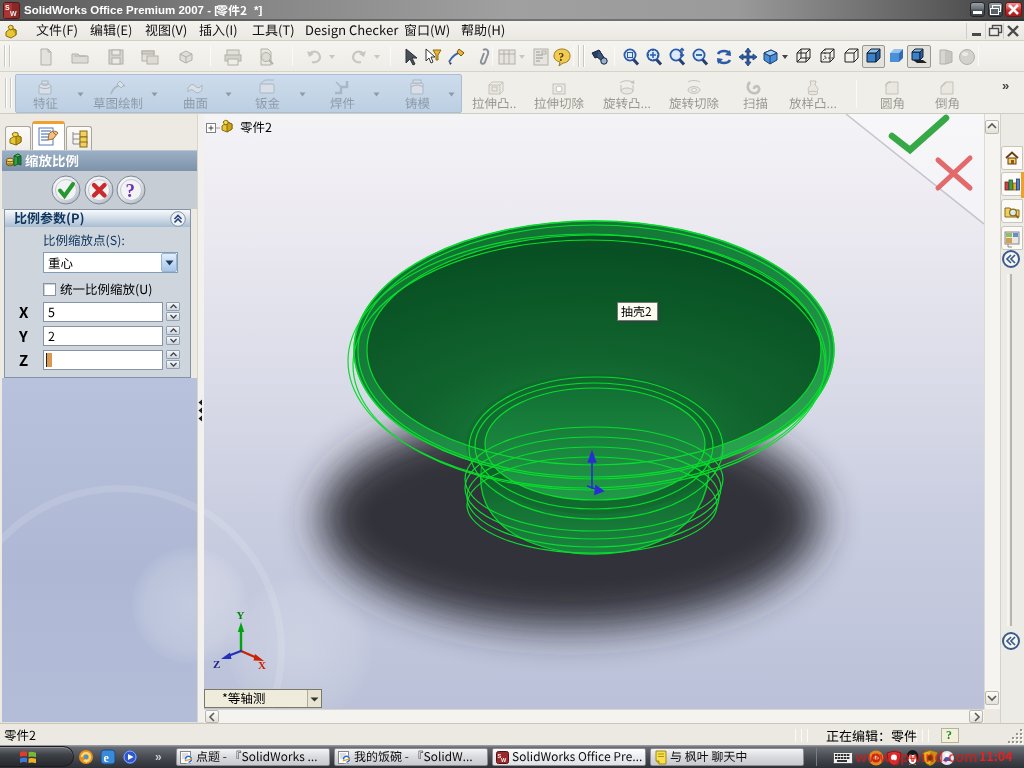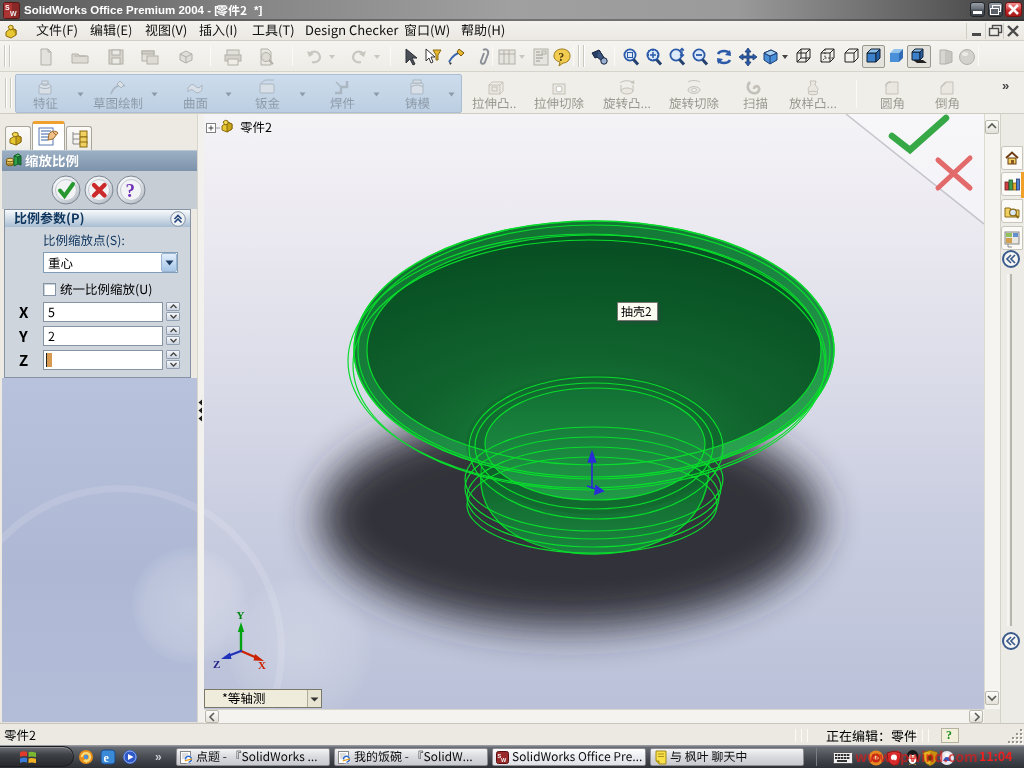--- a/index.html
+++ b/index.html
@@ -15,21 +15,21 @@
  background:linear-gradient(to right,#555555 0%,#868686 25%,#a0a0a0 50%,#9a9a9a 72%,#616161 90%,#3e3e3e 100%)">
  <div class="a" style="left:0;top:19px;width:1024px;height:2px;background:rgba(30,30,30,.35)"></div>
 </div>
 <svg class="i" style="left:3px;top:2px" width="17" height="17" viewBox="0 0 17 17">
  <rect x="0.5" y="0.5" width="16" height="16" rx="2" fill="#8a2828" stroke="#5a1515"></rect>
  <rect x="1" y="1" width="8" height="15" fill="#a33"></rect>
  <text x="2" y="8" font-size="7" font-weight="bold" fill="#fff" font-family="Liberation Sans">S</text>
  <text x="7" y="14" font-size="7" font-weight="bold" fill="#eee" font-family="Liberation Sans">W</text>
 </svg>
 
-<div class="a" style="left:24px;top:4px;font:bold 11.5px 'Liberation Sans',sans-serif;color:#fff;white-space:nowrap">SolidWorks Office Premium 2004 - [</div>
+<div class="a" style="left:24px;top:4px;font:bold 11.5px 'Liberation Sans',sans-serif;color:#fff;white-space:nowrap">SolidWorks Office Premium 2007 - [</div>
 <svg class="t" style="left:216px;top:15px">
       <path d="M2.4 -7.1L2.4 -6.3L4.9 -6.3L4.9 -7.1ZM2.1 -5.9L2.1 -5.1L4.9 -5.1L4.9 -5.9ZM7.1 -5.9L7.1 -5.1L9.9 -5.1L9.9 -5.9ZM7.1 -7.1L7.1 -6.3L9.6 -6.3L9.6 -7.1ZM0.7 -8.4L0.7 -6.1L2 -6.1L2 -7.5L5.3 -7.5L5.3 -5.7L6.7 -5.7L6.7 -7.5L10 -7.5L10 -6.1L11.3 -6.1L11.3 -8.4L6.7 -8.4L6.7 -8.8L10.4 -8.8L10.4 -9.8L1.5 -9.8L1.5 -8.8L5.3 -8.8L5.3 -8.4ZM4.9 -3.4C5.2 -3.2 5.5 -2.9 5.7 -2.7L1.9 -2.7L1.9 -1.6L7.9 -1.6C7.3 -1.3 6.6 -1 6 -0.8C5.2 -1 4.4 -1.2 3.7 -1.3L3.1 -0.4C4.9 0 7.2 0.7 8.4 1.2L8.9 0.2C8.6 0.1 8.1 -0.1 7.6 -0.3C8.6 -0.8 9.7 -1.4 10.3 -2.1L9.4 -2.7L9.2 -2.7L6.5 -2.7L6.9 -3C6.6 -3.3 6.2 -3.7 5.8 -4ZM6.1 -5.6C4.7 -4.7 2.2 -3.9 0.2 -3.6C0.5 -3.3 0.8 -2.8 1 -2.5C2.6 -2.8 4.3 -3.4 5.8 -4.2C7.2 -3.5 9.3 -2.8 10.9 -2.5C11.1 -2.9 11.5 -3.4 11.8 -3.7C10.2 -3.9 8.1 -4.3 6.9 -4.8L7.1 -4.9ZM15.8 -4.4L15.8 -3L19 -3L19 1.1L20.5 1.1L20.5 -3L23.6 -3L23.6 -4.4L20.5 -4.4L20.5 -6.5L23 -6.5L23 -7.9L20.5 -7.9L20.5 -10L19 -10L19 -7.9L18.1 -7.9C18.2 -8.3 18.3 -8.8 18.4 -9.3L17 -9.5C16.7 -8.1 16.2 -6.5 15.6 -5.6C15.9 -5.4 16.5 -5.1 16.8 -4.9C17.1 -5.3 17.4 -5.9 17.6 -6.5L19 -6.5L19 -4.4ZM14.9 -10.2C14.3 -8.4 13.3 -6.7 12.2 -5.6C12.5 -5.3 12.9 -4.5 13 -4.1C13.2 -4.4 13.5 -4.7 13.7 -5L13.7 1.1L15.1 1.1L15.1 -7.1C15.5 -8 15.9 -8.9 16.3 -9.7ZM24.5 0L30.5 0L30.5 -1.5L28.5 -1.5C28.1 -1.5 27.5 -1.4 27.1 -1.4C28.7 -3 30 -4.7 30 -6.3C30 -8 28.9 -9 27.3 -9C26 -9 25.2 -8.6 24.4 -7.7L25.4 -6.7C25.8 -7.2 26.4 -7.7 27 -7.7C27.9 -7.7 28.4 -7.1 28.4 -6.2C28.4 -4.8 26.9 -3.2 24.5 -1Z" fill="#ffffff"></path>
     </svg>
 <div class="a" style="left:254px;top:4px;font:bold 11.5px 'Liberation Sans',sans-serif;color:#fff">*]</div>
 <div class="a" style="left:970px;top:2px;width:15px;height:15px;background:linear-gradient(#9aa0a8 0%,#6a7078 45%,#4a5058 55%,#3c4248 100%);border:1px solid #23282d;border-radius:3px"></div>
 <div class="a" style="left:988px;top:2px;width:15px;height:15px;background:linear-gradient(#9aa0a8 0%,#6a7078 45%,#4a5058 55%,#3c4248 100%);border:1px solid #23282d;border-radius:3px"></div>
 <div class="a" style="left:1005px;top:2px;width:17px;height:15px;background:linear-gradient(#f09090 0%,#d84848 45%,#c22828 55%,#a81c1c 100%);border:1px solid #7a1010;border-radius:3px"></div>
 <div class="a" style="left:973px;top:11px;width:9px;height:3px;background:#fff"></div>
 <svg class="i" style="left:990px;top:5px" width="11" height="10" viewBox="0 0 11 10">
       <rect x="2.5" y="0.5" width="8" height="6" fill="none" stroke="#fff"></rect>

